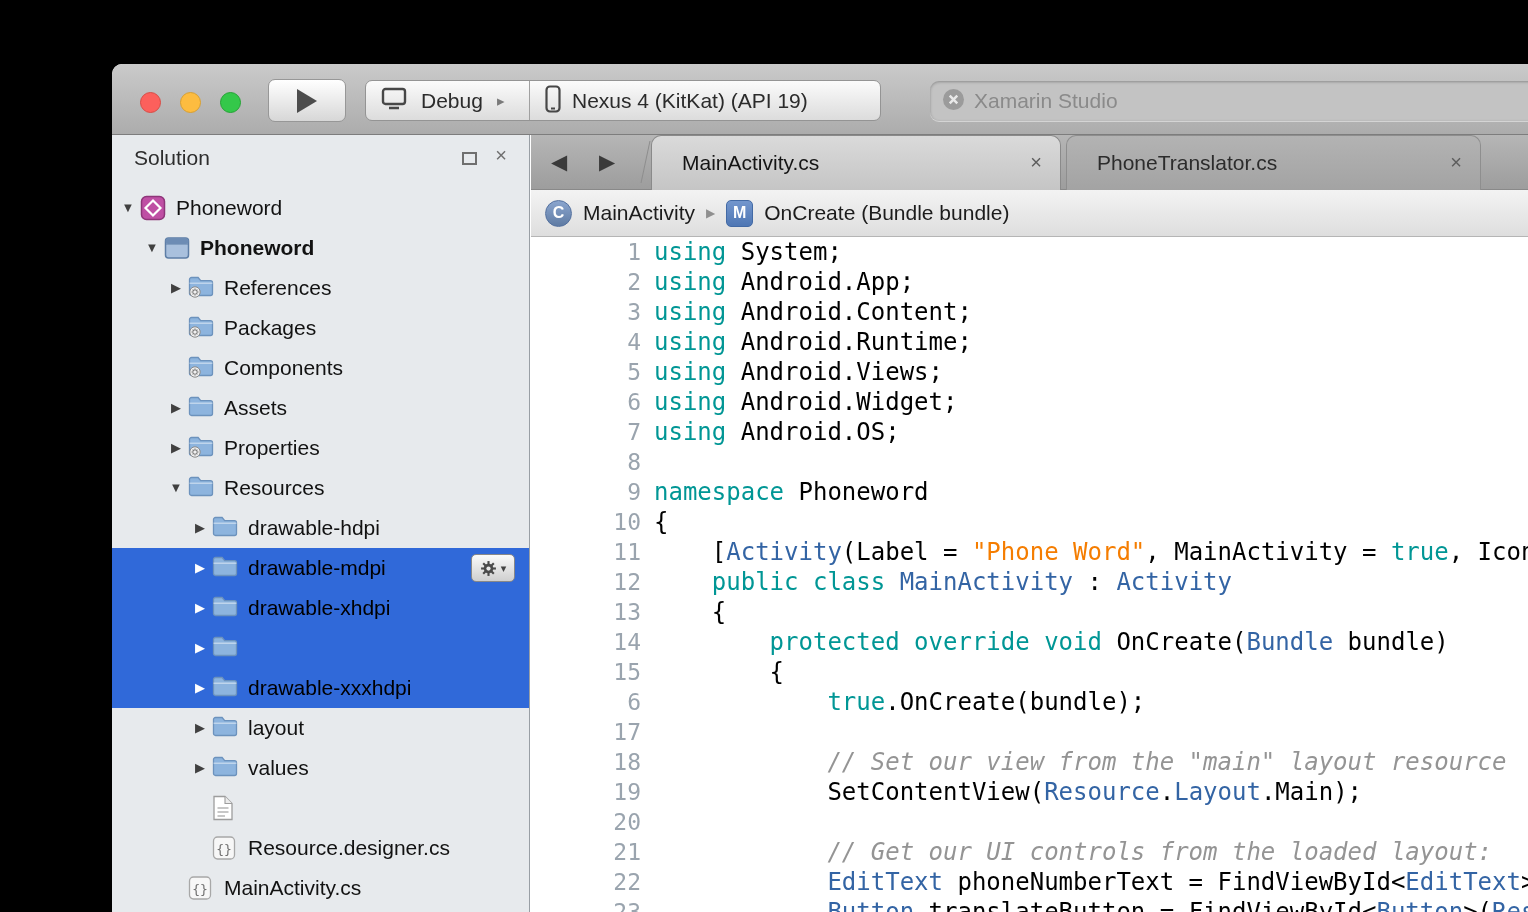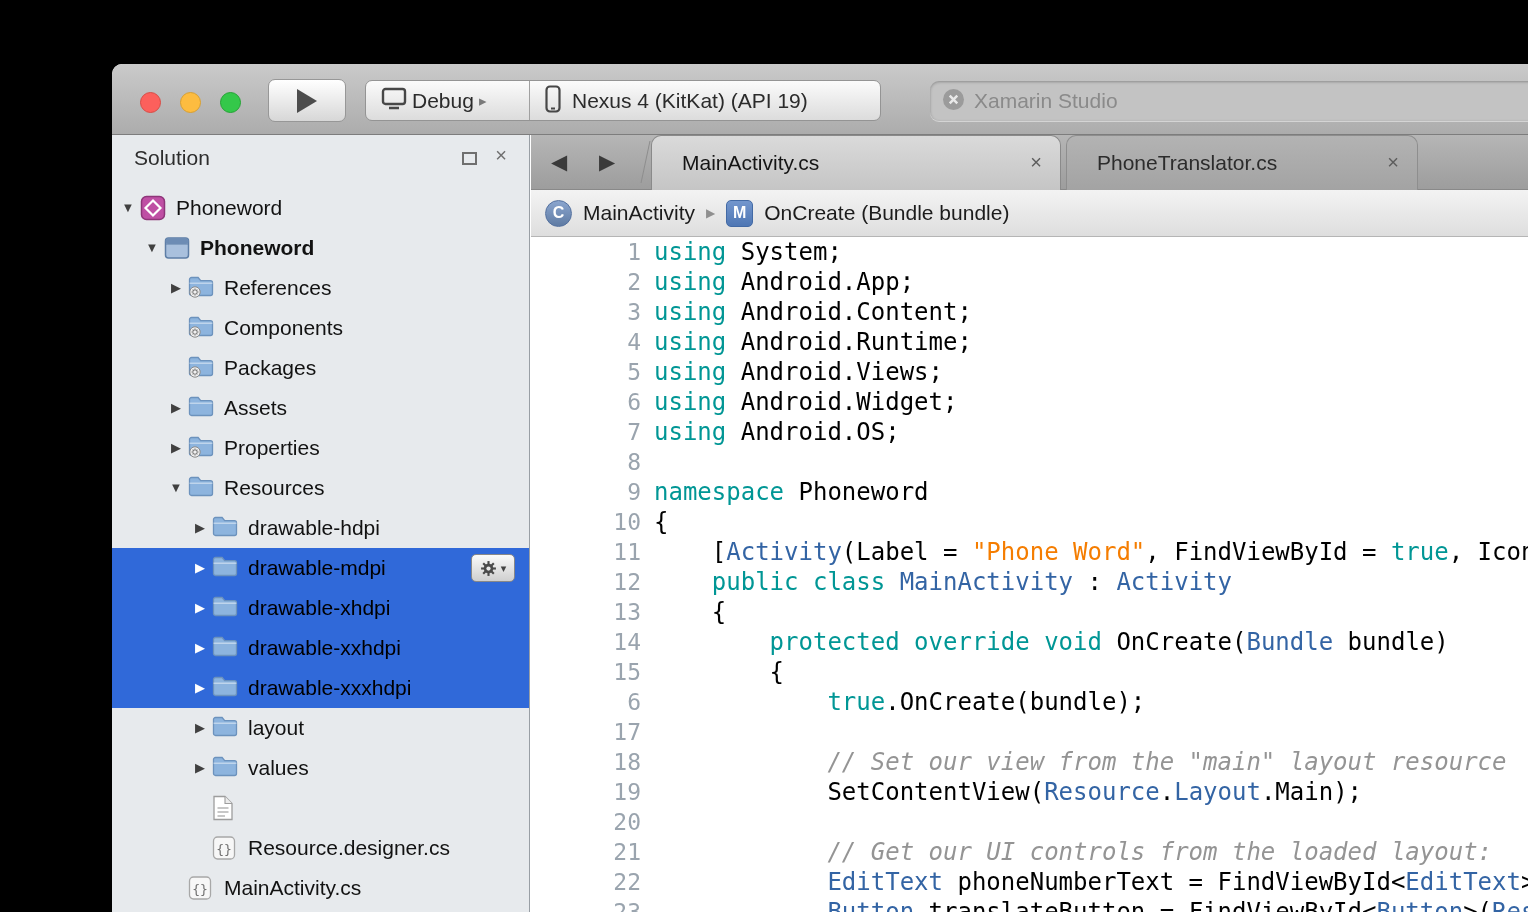--- a/index.html
+++ b/index.html
@@ -20,21 +20,21 @@
   .light.green  { left:108px; background:#34c84a; border:1px solid #24a434; }
 
   .run-button { position:absolute; left:156px; top:15px; width:78px; height:43px;
                 border-radius:7px; background:linear-gradient(#ffffff,#d7d7d7);
                 border:1px solid #979797; display:flex; align-items:center; justify-content:center; }
 
   .config { position:absolute; left:253px; top:16px; width:516px; height:41px;
             border-radius:7px; background:linear-gradient(#fbfbfb,#dcdcdc);
             border:1px solid #949494; display:flex; align-items:stretch; overflow:hidden; }
   .config-seg { display:flex; align-items:center; }
-  .config-left { width:163px; padding-left:15px; gap:5px;align-items:center; }
+  .config-left { width:163px; padding-left:15px; gap:14px;align-items:center; }
   .config-right { flex:1; padding-left:15px; gap:11px; }
   .config-divider { width:1px; background:#a0a0a0; }
   .config-label { font-size:21px; color:#2b2b2b; }
   .config-caret { font-size:15px; color:#7a7a7a; }
 
   .search { position:absolute; left:818px; top:17px; right:-16px; height:40px;
             border-radius:9px; background:#c3c3c3;
             box-shadow: inset 0 1px 3px rgba(0,0,0,.28), 0 1px 0 rgba(255,255,255,.45);
             display:flex; align-items:center; padding-left:12px; gap:9px; }
   .search-text { font-size:21px; color:#8a8a8a; }
@@ -68,21 +68,21 @@
   .editor { position:absolute; top:71px; left:419px; right:0; bottom:0; background:#fff; }
   .tabbar { position:absolute; top:0; left:0; right:0; height:55px;
             background:linear-gradient(#b6b6b6,#9d9d9d); border-bottom:1px solid #898989; }
   .nav-arrow { position:absolute; top:0; line-height:53px; font-size:21px; color:#3a3a3a; }
   .nav-arrow.back { left:20px; } .nav-arrow.fwd { left:68px; }
   .tabbar-sep { position:absolute; left:114px; top:6px; bottom:6px; width:1px;
                 background:#8d8d8d; transform:skewX(-12deg); }
   .tab { position:absolute; top:0; height:55px; border-radius:10px 10px 0 0; }
   .tab.active { left:120px; width:410px; background:linear-gradient(#dadada,#c5c5c5);
                 border:1px solid #8a8a8a; border-bottom:none; }
-  .tab.inactive { left:535px; width:352px; background:linear-gradient(#b3b3b3,#a3a3a3);
+  .tab.inactive { left:535px; width:415px; background:linear-gradient(#b3b3b3,#a3a3a3);
                   border:1px solid #8e8e8e; border-bottom:none;padding-left:10px; }
   .tab-label { position:absolute; left:30px; line-height:53px; font-size:21px; color:#151515; white-space:nowrap; }
   .tab.inactive .tab-label { color:#2c2c2c; }
   .tab-close { position:absolute; right:18px; line-height:53px; font-size:20px; color:#5d5d5d; }
 
   .breadcrumb { position:absolute; top:55px; left:0; right:0; height:47px;
                 background:linear-gradient(#f3f3f3,#dedede); border-bottom:1px solid #b5b5b5;
                 display:flex; align-items:center; padding-left:14px; gap:11px; }
   .bc-icon { width:27px; height:27px; display:flex; align-items:center; justify-content:center;
              color:#fff; font-weight:bold; font-size:16px; }
@@ -200,37 +200,37 @@
                 <path d="M1.5 8.2 h23" stroke="#ffffff" stroke-opacity="0.55" stroke-width="1.2"></path>
                 <circle cx="7" cy="17" r="5.2" fill="#f1f1f1" stroke="#8a8a8a" stroke-width="1"></circle>
                 <g stroke="#7a7a7a" stroke-width="1.3">
                   <line x1="7" y1="13.6" x2="7" y2="20.4"></line>
                   <line x1="3.6" y1="17" x2="10.4" y2="17"></line>
                   <line x1="4.6" y1="14.6" x2="9.4" y2="19.4"></line>
                   <line x1="9.4" y1="14.6" x2="4.6" y2="19.4"></line>
                 </g>
                 <circle cx="7" cy="17" r="1.6" fill="#f1f1f1"></circle>
               </svg></span>
-            <span class="tree-label" style="left:112px">Components</span>
+            <span class="tree-label" style="left:112px">Packages</span>
           </div>
           <div class="tree-row">
             <span class="tree-arrow" style="left:54px"></span>
             <span class="tree-icon" style="left:76px"><svg width="26" height="24" viewBox="0 0 26 24">
                 <path d="M1.5 4.5 a2 2 0 0 1 2 -2 h6.6 l2.6 3.2 h9.8 a2 2 0 0 1 2 2 v10.8 a2 2 0 0 1 -2 2 h-19 a2 2 0 0 1 -2 -2 z" fill="#8db4de" stroke="#6c92bd" stroke-width="1.3"></path>
                 <path d="M1.5 8.2 h23" stroke="#ffffff" stroke-opacity="0.55" stroke-width="1.2"></path>
                 <circle cx="7" cy="17" r="5.2" fill="#f1f1f1" stroke="#8a8a8a" stroke-width="1"></circle>
                 <g stroke="#7a7a7a" stroke-width="1.3">
                   <line x1="7" y1="13.6" x2="7" y2="20.4"></line>
                   <line x1="3.6" y1="17" x2="10.4" y2="17"></line>
                   <line x1="4.6" y1="14.6" x2="9.4" y2="19.4"></line>
                   <line x1="9.4" y1="14.6" x2="4.6" y2="19.4"></line>
                 </g>
                 <circle cx="7" cy="17" r="1.6" fill="#f1f1f1"></circle>
               </svg></span>
-            <span class="tree-label" style="left:112px">Packages</span>
+            <span class="tree-label" style="left:112px">Components</span>
           </div>
           <div class="tree-row">
             <span class="tree-arrow" style="left:54px">▶</span>
             <span class="tree-icon" style="left:76px"><svg width="26" height="22" viewBox="0 0 26 22">
                 <path d="M1.5 4.5 a2 2 0 0 1 2 -2 h6.6 l2.6 3.2 h9.8 a2 2 0 0 1 2 2 v10.8 a2 2 0 0 1 -2 2 h-19 a2 2 0 0 1 -2 -2 z" fill="#8db4de" stroke="#6c92bd" stroke-width="1.3"></path>
                 <path d="M1.5 8.2 h23" stroke="#ffffff" stroke-opacity="0.55" stroke-width="1.2"></path>
               </svg></span>
             <span class="tree-label" style="left:112px">Assets</span>
           </div>
           <div class="tree-row">
@@ -293,21 +293,20 @@
                 <path d="M1.5 8.2 h23" stroke="#ffffff" stroke-opacity="0.55" stroke-width="1.2"></path>
               </svg></span>
             <span class="tree-label" style="left:136px">drawable-xhdpi</span>
           </div>
           <div class="tree-row selected">
             <span class="tree-arrow" style="left:78px">▶</span>
             <span class="tree-icon" style="left:100px"><svg width="26" height="22" viewBox="0 0 26 22">
                 <path d="M1.5 4.5 a2 2 0 0 1 2 -2 h6.6 l2.6 3.2 h9.8 a2 2 0 0 1 2 2 v10.8 a2 2 0 0 1 -2 2 h-19 a2 2 0 0 1 -2 -2 z" fill="#8db4de" stroke="#6c92bd" stroke-width="1.3"></path>
                 <path d="M1.5 8.2 h23" stroke="#ffffff" stroke-opacity="0.55" stroke-width="1.2"></path>
               </svg></span>
-            <span class="tree-label" style="left:136px">drawable-xxhdpi</span>
           </div>
           <div class="tree-row selected">
             <span class="tree-arrow" style="left:78px">▶</span>
             <span class="tree-icon" style="left:100px"><svg width="26" height="22" viewBox="0 0 26 22">
                 <path d="M1.5 4.5 a2 2 0 0 1 2 -2 h6.6 l2.6 3.2 h9.8 a2 2 0 0 1 2 2 v10.8 a2 2 0 0 1 -2 2 h-19 a2 2 0 0 1 -2 -2 z" fill="#8db4de" stroke="#6c92bd" stroke-width="1.3"></path>
                 <path d="M1.5 8.2 h23" stroke="#ffffff" stroke-opacity="0.55" stroke-width="1.2"></path>
               </svg></span>
             <span class="tree-label" style="left:136px">drawable-xxxhdpi</span>
           </div>
           <div class="tree-row">
@@ -384,21 +383,21 @@
           <div class="code-line"><span class="gutter">1</span><span class="src"><span class="kw">using</span><span class="pl"> System;</span></span></div>
           <div class="code-line"><span class="gutter">2</span><span class="src"><span class="kw">using</span><span class="pl"> Android.App;</span></span></div>
           <div class="code-line"><span class="gutter">3</span><span class="src"><span class="kw">using</span><span class="pl"> Android.Content;</span></span></div>
           <div class="code-line"><span class="gutter">4</span><span class="src"><span class="kw">using</span><span class="pl"> Android.Runtime;</span></span></div>
           <div class="code-line"><span class="gutter">5</span><span class="src"><span class="kw">using</span><span class="pl"> Android.Views;</span></span></div>
           <div class="code-line"><span class="gutter">6</span><span class="src"><span class="kw">using</span><span class="pl"> Android.Widget;</span></span></div>
           <div class="code-line"><span class="gutter">7</span><span class="src"><span class="kw">using</span><span class="pl"> Android.OS;</span></span></div>
           <div class="code-line"><span class="gutter">8</span><span class="src"></span></div>
           <div class="code-line"><span class="gutter">9</span><span class="src"><span class="kw">namespace</span><span class="pl"> Phoneword</span></span></div>
           <div class="code-line"><span class="gutter">10</span><span class="src"><span class="pl">{</span></span></div>
-          <div class="code-line"><span class="gutter">11</span><span class="src"><span class="pl">    [</span><span class="ty">Activity</span><span class="pl">(Label = </span><span class="str">"Phone Word"</span><span class="pl">, FindViewById = </span><span class="kw">true</span><span class="pl">, Icon</span></span></div>
+          <div class="code-line"><span class="gutter">11</span><span class="src"><span class="pl">    [</span><span class="ty">Activity</span><span class="pl">(Label = </span><span class="str">"Phone Word"</span><span class="pl">, MainActivity = </span><span class="kw">true</span><span class="pl">, Icon</span></span></div>
           <div class="code-line"><span class="gutter">12</span><span class="src"><span class="pl">    </span><span class="kw">public</span><span class="pl"> </span><span class="kw">class</span><span class="pl"> </span><span class="ty">MainActivity</span><span class="pl"> : </span><span class="ty">Activity</span></span></div>
           <div class="code-line"><span class="gutter">13</span><span class="src"><span class="pl">    {</span></span></div>
           <div class="code-line"><span class="gutter">14</span><span class="src"><span class="pl">        </span><span class="kw">protected</span><span class="pl"> </span><span class="kw">override</span><span class="pl"> </span><span class="kw">void</span><span class="pl"> OnCreate(</span><span class="ty">Bundle</span><span class="pl"> bundle)</span></span></div>
           <div class="code-line"><span class="gutter">15</span><span class="src"><span class="pl">        {</span></span></div>
           <div class="code-line"><span class="gutter">6</span><span class="src"><span class="pl">            </span><span class="kw">true</span><span class="pl">.OnCreate(bundle);</span></span></div>
           <div class="code-line"><span class="gutter">17</span><span class="src"></span></div>
           <div class="code-line"><span class="gutter">18</span><span class="src"><span class="pl">            </span><span class="com">// Set our view from the "main" layout resource</span></span></div>
           <div class="code-line"><span class="gutter">19</span><span class="src"><span class="pl">            SetContentView(</span><span class="ty">Resource</span><span class="pl">.</span><span class="ty">Layout</span><span class="pl">.Main);</span></span></div>
           <div class="code-line"><span class="gutter">20</span><span class="src"></span></div>
           <div class="code-line"><span class="gutter">21</span><span class="src"><span class="pl">            </span><span class="com">// Get our UI controls from the loaded layout:</span></span></div>

